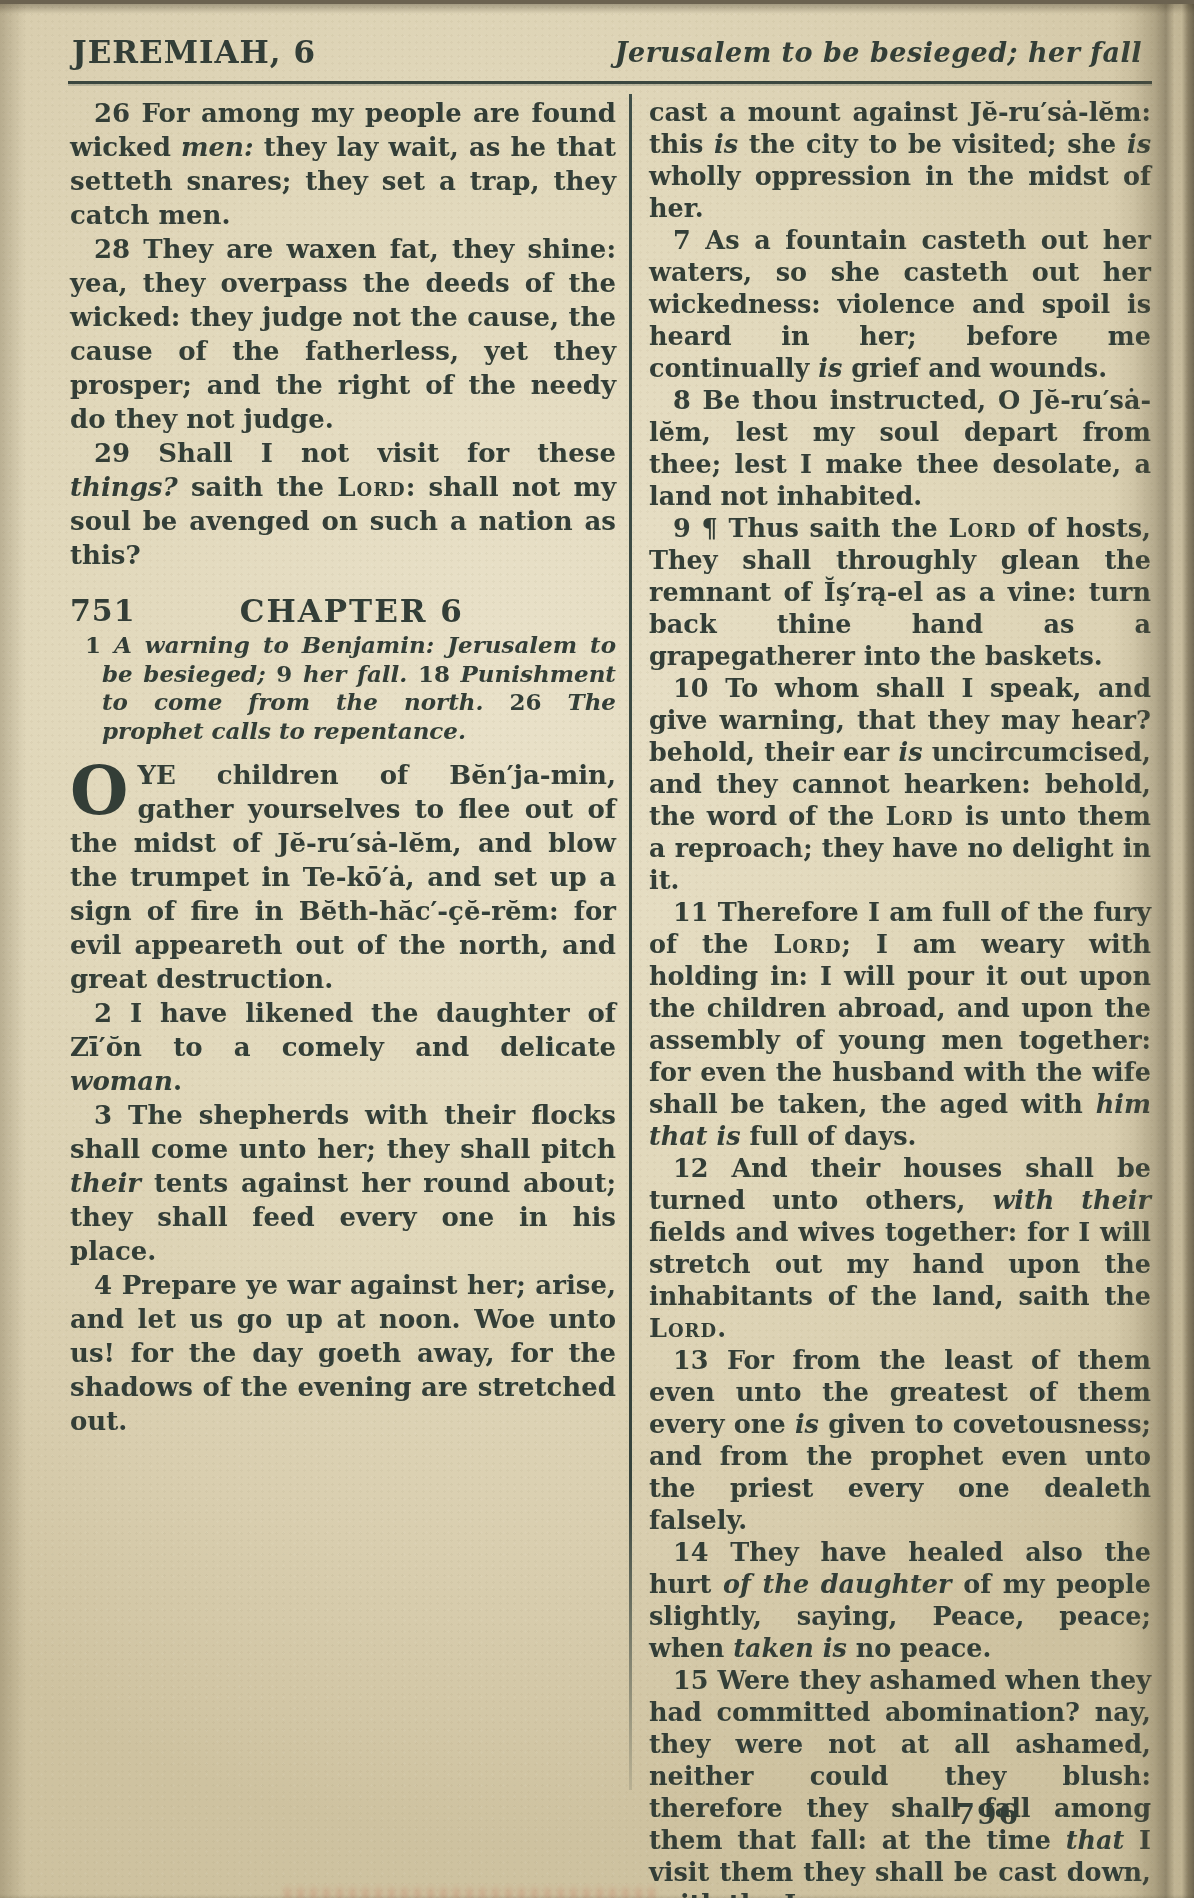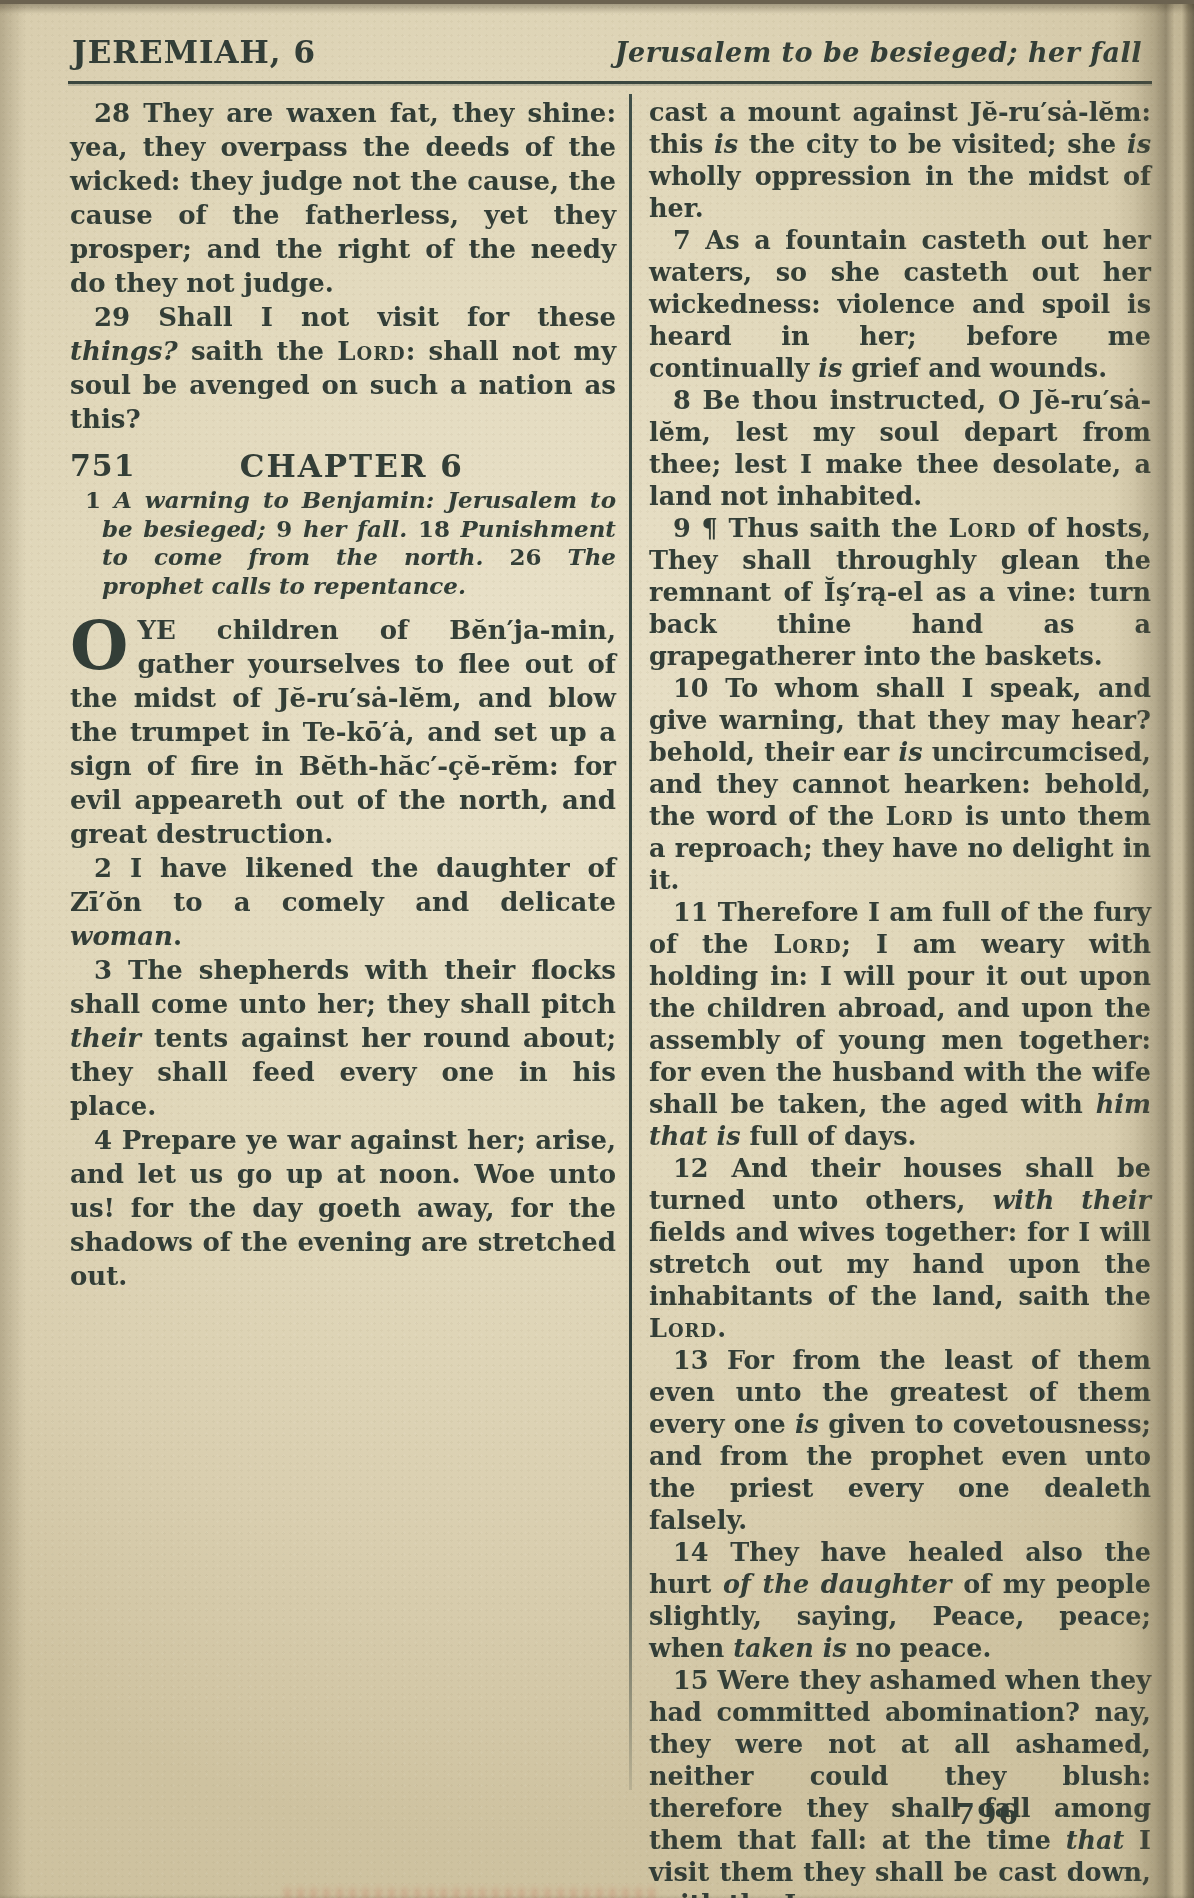--- a/index.html
+++ b/index.html
@@ -62,21 +62,21 @@
   }
   .col-left{left:70px;width:546px;font-size:26px;line-height:34px;}
   .col-right{left:649px;width:502px;font-size:25.5px;line-height:32px;}
 
   p.verse{margin:0;text-indent:24px;}
   p.verse.cont{text-indent:0;}
   p.verse.drop{text-indent:0;}
   .i{font-style:italic;}
   .sc{font-variant:small-caps;letter-spacing:1px;}
 
-  .chapter-row{display:flex;align-items:flex-start;margin:13px 0 3px;}
+  .chapter-row{display:flex;align-items:flex-start;margin:22px 0 3px;}
   .chap-num{font-size:30px;letter-spacing:1px;}
   .chap-title{flex:1;text-align:center;font-size:31px;letter-spacing:2px;margin-right:48px;}
 
   p.summary{
     margin:1px 0 13px;padding-left:32px;text-indent:-17px;
     font-size:23px;line-height:28.5px;
   }
 
   .dropcap{
     float:left;font-size:67px;line-height:56px;padding:5px 9px 0 0;
@@ -99,20 +99,21 @@
 
 <div class="page">
 
   <div class="header-title">JEREMIAH, 6</div>
   <div class="running-head">Jerusalem to be besieged; her fall</div>
   <div class="header-rule"></div>
 
   <div class="column-divider"></div>
 
   <div class="col col-left">
+      <p class="verse"><span>26 For among my people are found wicked </span><span class="i">men:</span><span> they lay wait, as he that setteth snares; they set a trap, they catch men.</span></p>
       <p class="verse"><span>28 They are waxen fat, they shine: yea, they overpass the deeds of the wicked: they judge not the cause, the cause of the fatherless, yet they prosper; and the right of the needy do they not judge.</span></p>
       <p class="verse"><span>29 Shall I not visit for these </span><span class="i">things?</span><span> saith the </span><span class="sc">Lord</span><span>: shall not my soul be avenged on such a nation as this?</span></p>
       <div class="chapter-row">
         <span class="chap-num">751</span>
         <span class="chap-title">CHAPTER 6</span>
       </div>
       <p class="summary"><span>1 </span><span class="i">A warning to Benjamin: Jerusalem to be besieged;</span><span> 9 </span><span class="i">her fall.</span><span> 18 </span><span class="i">Punishment to come from the north.</span><span> 26 </span><span class="i">The prophet calls to repentance.</span></p>
       <p class="verse drop"><span class="dropcap">O</span><span>YE children of Bĕn′ja-min, gather yourselves to flee out of the midst of Jĕ-ru′sȧ-lĕm, and blow the trumpet in Te-kō′ȧ, and set up a sign of fire in Bĕth-hăc′-çĕ-rĕm: for evil appeareth out of the north, and great destruction.</span></p>
       <p class="verse"><span>2 I have likened the daughter of Zī′ŏn to a comely and delicate </span><span class="i">woman</span><span>.</span></p>
       <p class="verse"><span>3 The shepherds with their flocks shall come unto her; they shall pitch </span><span class="i">their</span><span> tents against her round about; they shall feed every one in his place.</span></p>

